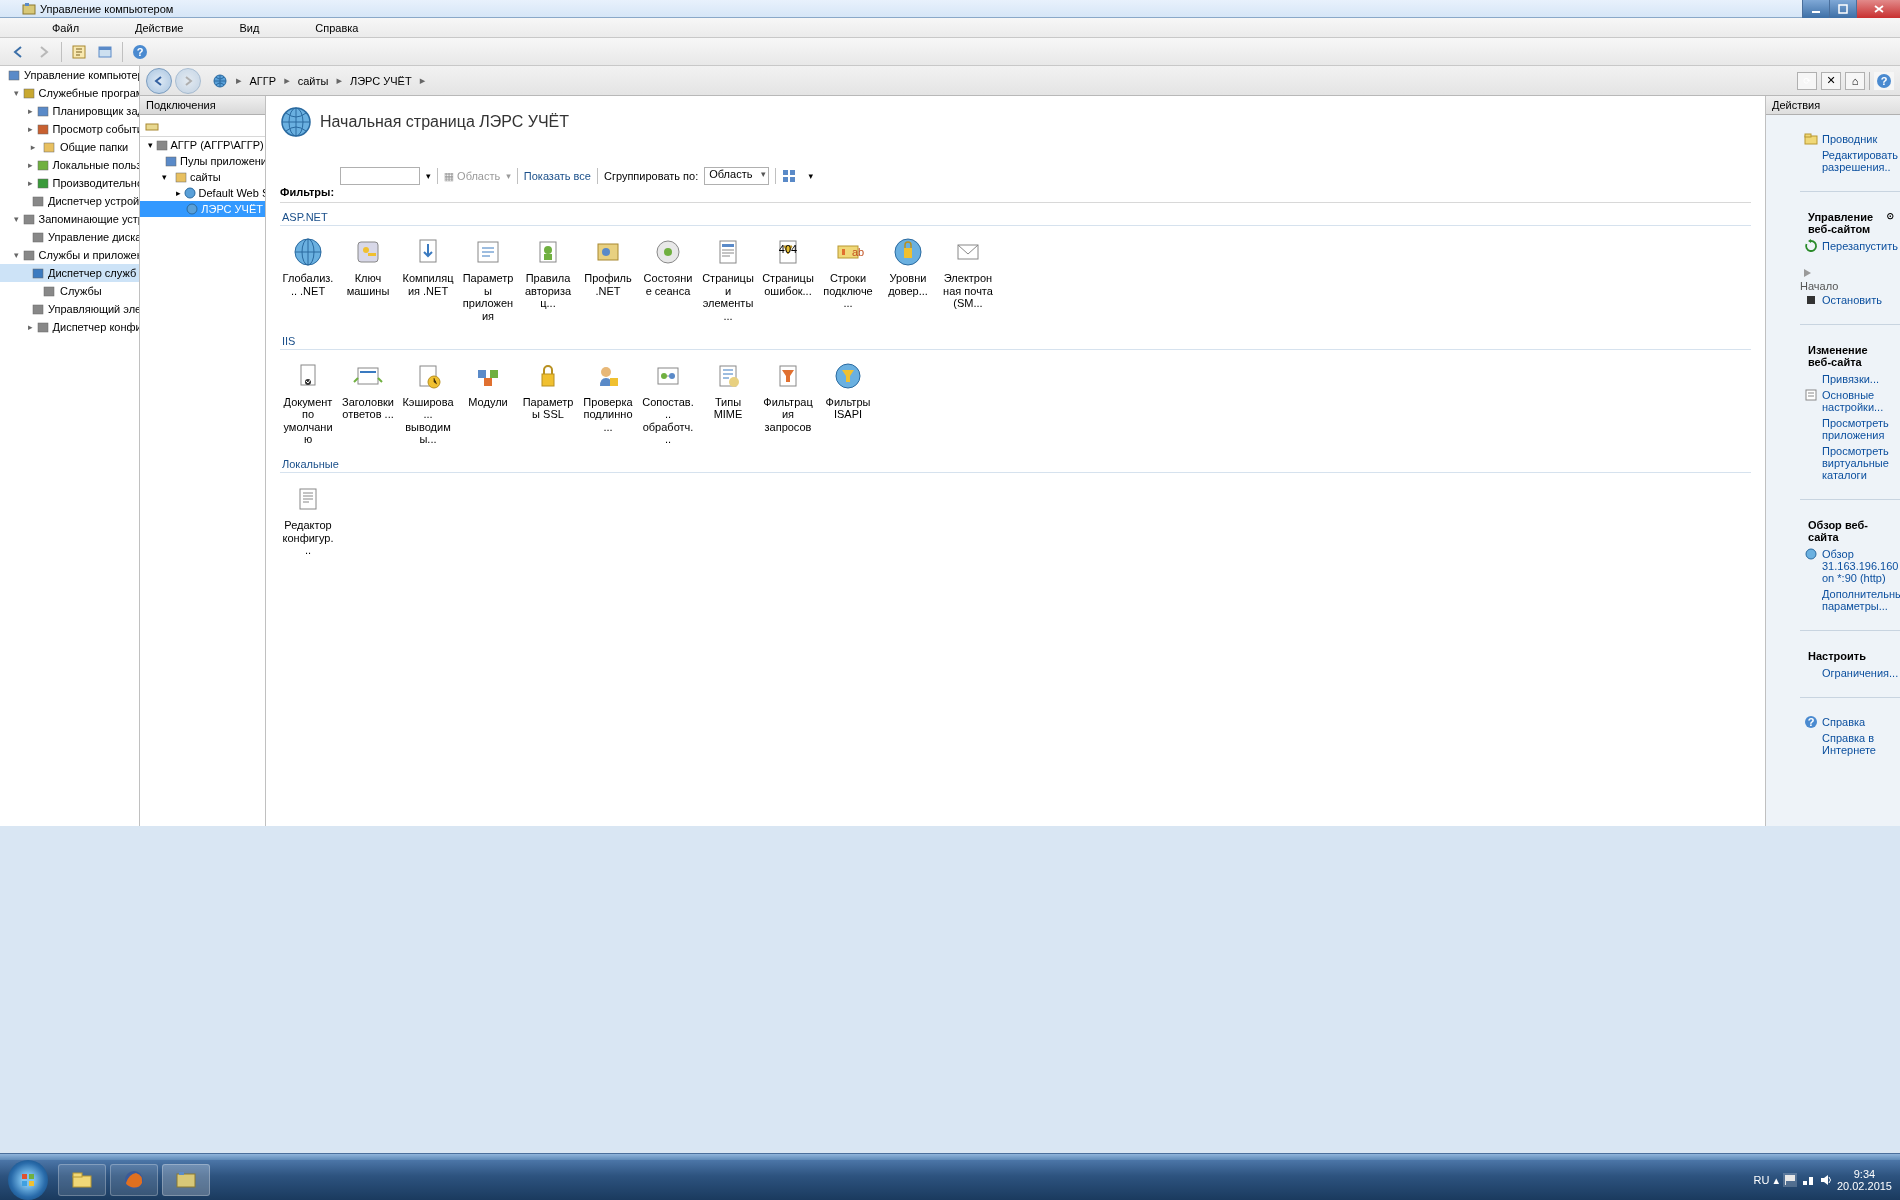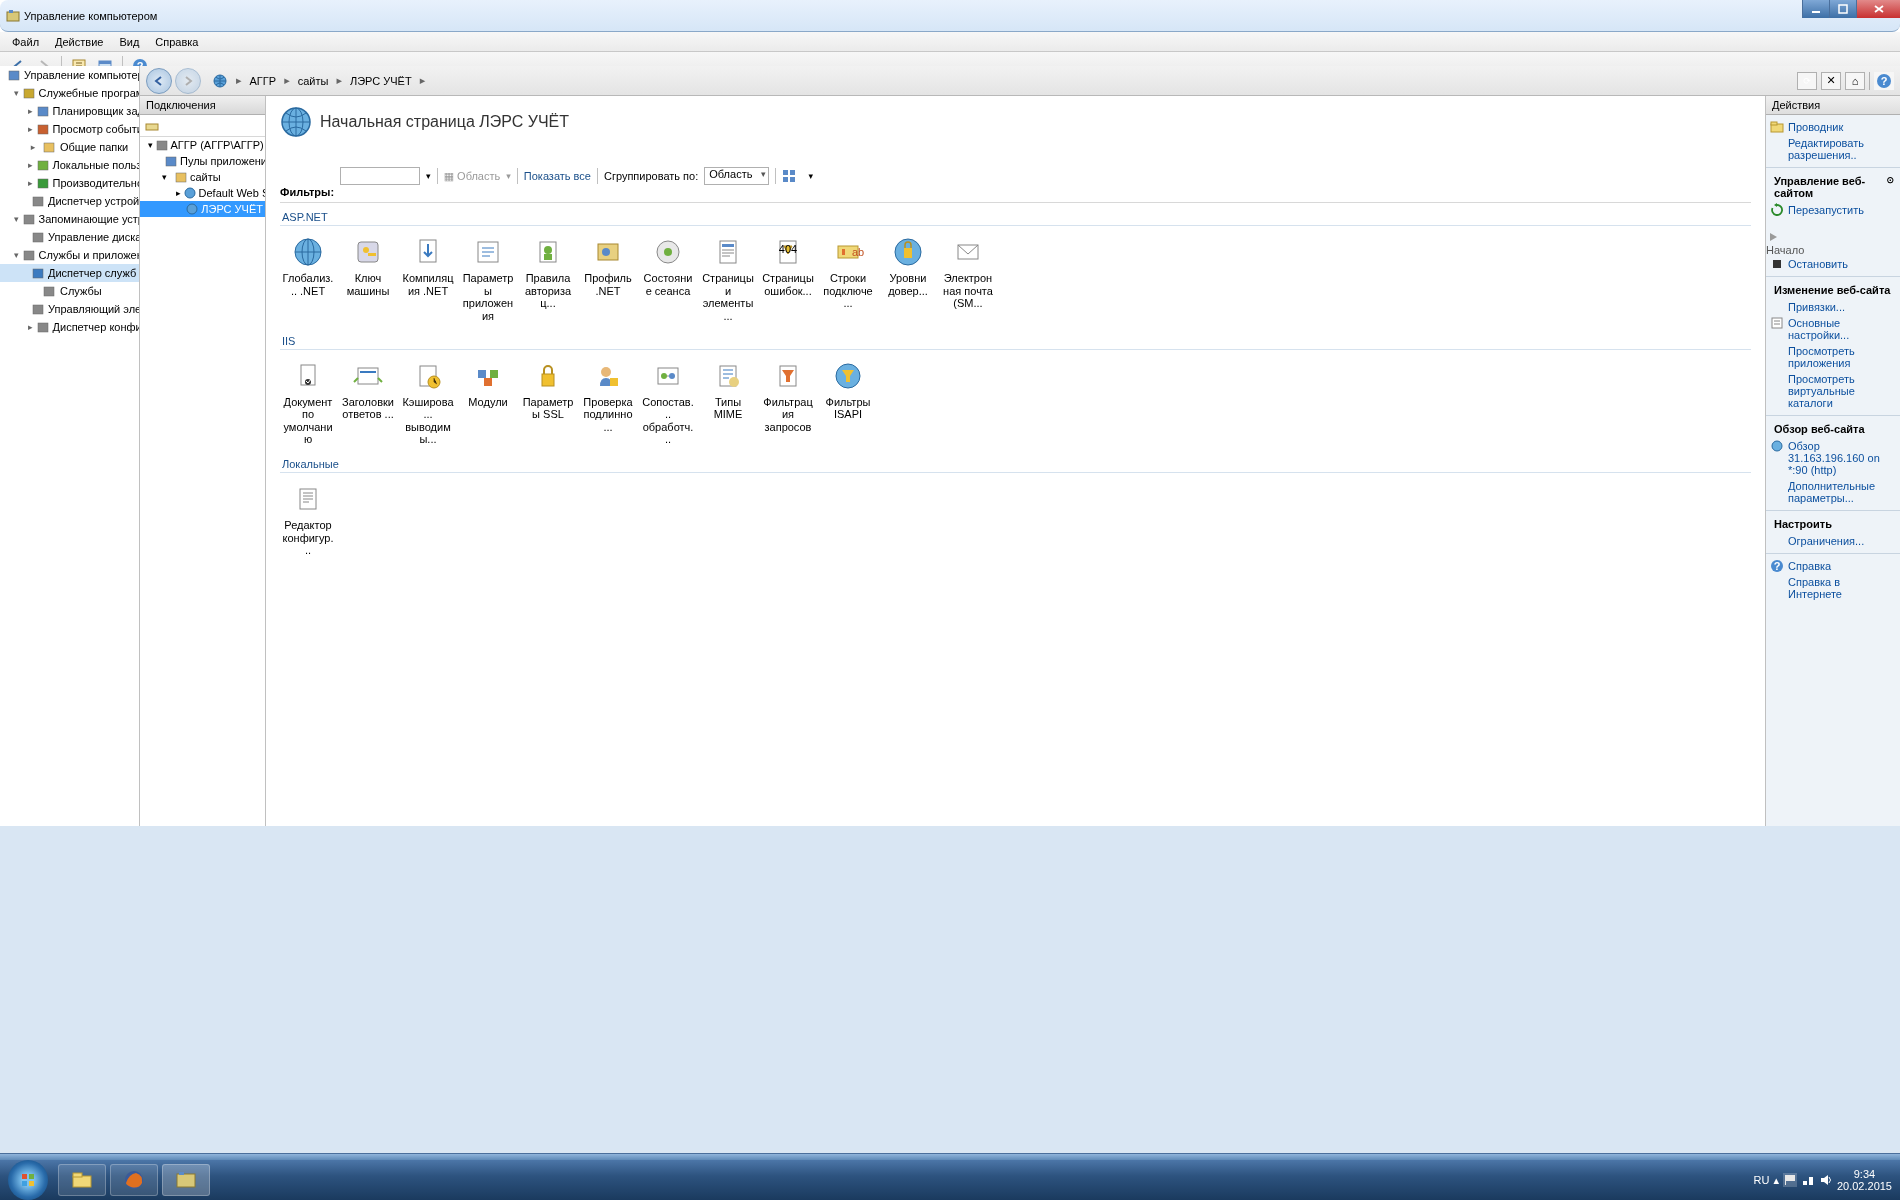--- a/index.html
+++ b/index.html
@@ -1,29 +1,29 @@
 <!DOCTYPE html>
 <html><head>
 <meta charset="utf-8">
 <style>
 * { margin:0; padding:0; box-sizing:border-box; font-family:"Segoe UI",Tahoma,sans-serif; font-size:11px; }
 body { background:#fff; width:1900px; height:1200px; overflow:hidden; position:relative; }
 
 
-.titlebar { height:32px; background:linear-gradient(#e8f1fc,#d6e6f7); display:flex; align-items:center; padding-left:6px; border-bottom:1px solid #8aa8c8;border-radius:8px; }
+.titlebar { height:18px; background:linear-gradient(#e8f1fc,#d6e6f7); display:flex; align-items:center; padding-left:22px; border-bottom:1px solid #8aa8c8; }
 .titlebar-icon { width:14px; height:14px; margin-right:4px; display:inline-flex; }
 .window-controls { position:absolute; right:0; top:0; height:18px; display:flex; }
 .wc { width:27px; height:18px; display:flex; align-items:center; justify-content:center; border-left:1px solid #4a6f9c; }
 .wc.min { background:linear-gradient(#7fa8d6,#3d6fa6); color:#fff; }
 .wc.max { background:linear-gradient(#7fa8d6,#3d6fa6); color:#fff; }
 .wc.close { background:linear-gradient(#e28a8a,#c83030); color:#fff; width:44px; }
 
 
 .menubar { height:20px; background:linear-gradient(#f7f7f7,#ebebeb); border-bottom:1px solid #c8c8c8; display:flex; align-items:center; padding-left:4px; }
-.menu-item { padding:2px 8px; cursor:default; }
+.menu-item { padding:2px 8px; cursor:default;margin-left:40px; }
 
 
 .toolbar { height:28px; background:linear-gradient(#f7f7f7,#e8e8e8); border-bottom:1px solid #c8c8c8; display:flex; align-items:center; padding-left:6px; gap:2px; }
 .tb-btn { width:24px; height:24px; display:flex; align-items:center; justify-content:center; }
 .tb-sep { width:1px; height:20px; background:#c0c0c0; margin:0 3px; }
 
 
 .workspace { position:absolute; top:66px; left:0; right:0; bottom:40px; display:flex; }
 .left-tree { width:140px; border-right:1px solid #c0c0c0; background:#fff; overflow:hidden; display:flex; flex-direction:column; }
 .left-tree .tree-body { flex:1; overflow:hidden; }
@@ -75,21 +75,21 @@
 .grid-icon { width:32px; height:32px; margin-bottom:4px; }
 .grid-label { font-size:11px; line-height:1.15; word-break:break-word; }
 
 .view-tabs { height:22px; border-top:1px solid #c8c8c8; background:#f2f2f2; display:flex; align-items:center; padding-left:6px; gap:2px; }
 .vtab { padding:2px 8px; display:flex; align-items:center; gap:4px; border:1px solid transparent; }
 .vtab.active { background:#fff; border:1px solid #b8b8b8; border-bottom:1px solid #fff; }
 
 
 .actions { width:135px; border-left:1px solid #c0c0c0; background:#eef3f8; display:flex; flex-direction:column; overflow:hidden; }
 .actions .panel-header { background:linear-gradient(#f0f0f0,#dedede); }
-.action-group { border-bottom:1px solid #c8d4e0; padding:4px 0; }
+.action-group { border-bottom:1px solid #c8d4e0; padding:16px 0;margin-left:34px; }
 .action-subhead { font-weight:bold; padding:3px 8px; }
 .action-link { color:#0b4f9e; padding:2px 8px 2px 22px; position:relative; cursor:pointer; display:block; }
 .action-link .aicon { position:absolute; left:4px; top:1px; width:14px; height:14px; }
 .action-text { color:#555; padding:2px 8px 2px 22px; }
 
 
 .taskbar { position:absolute; left:0; right:0; bottom:0; height:40px; background:linear-gradient(#4c76a8,#2d537f 40%,#1a3a5e); display:flex; align-items:center; }
 .start-orb { width:40px; height:40px; border-radius:20px; background:radial-gradient(#7fc3ef 20%,#2a6cab 60%,#083a6b); margin:0 8px; display:flex; align-items:center; justify-content:center; }
 .task-item { width:48px; height:32px; margin:0 2px; background:rgba(255,255,255,0.12); border:1px solid rgba(255,255,255,0.25); border-radius:3px; display:flex; align-items:center; justify-content:center; }
 .tray { margin-left:auto; display:flex; align-items:center; color:#fff; padding-right:8px; gap:4px; }

